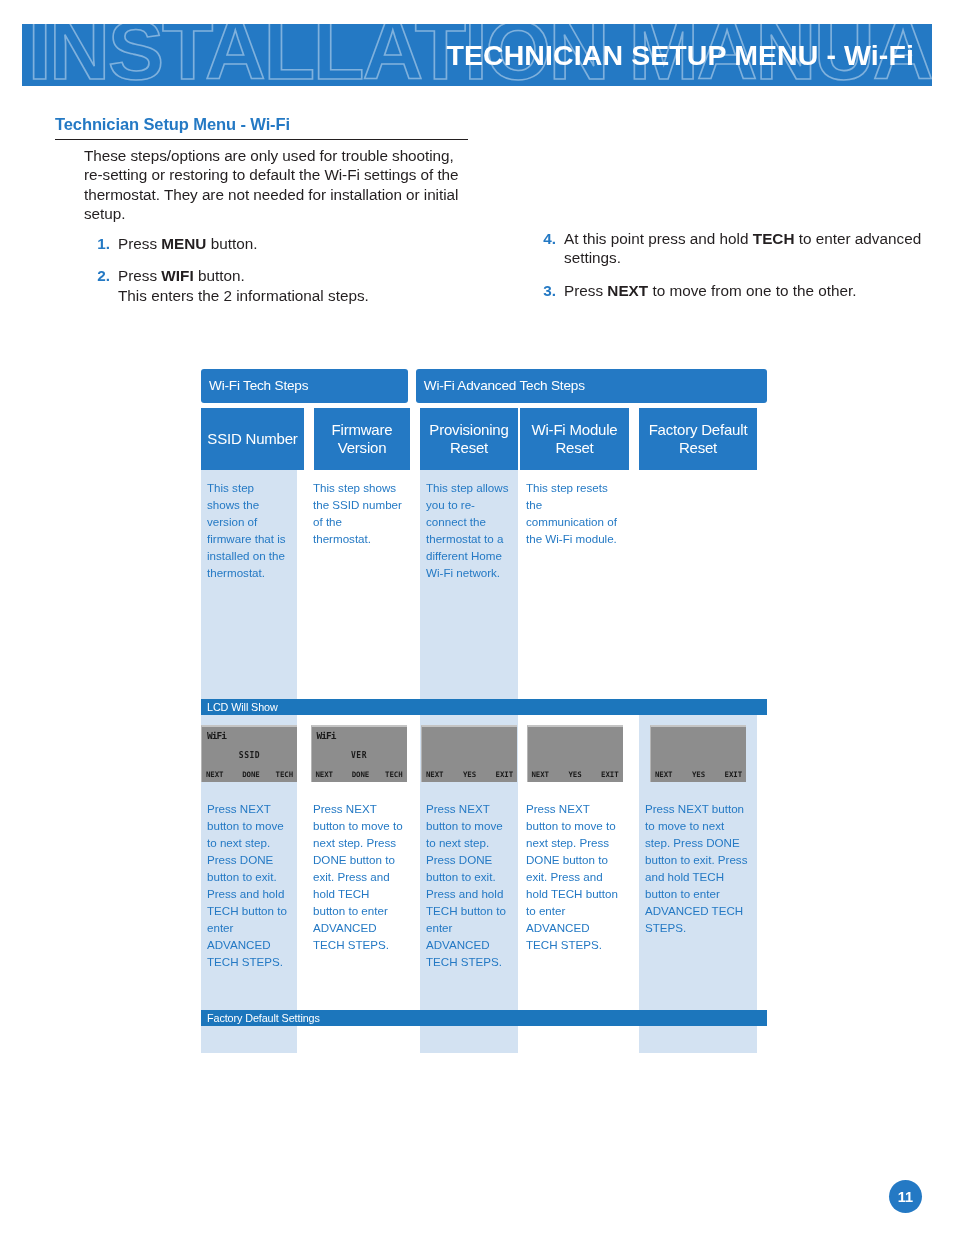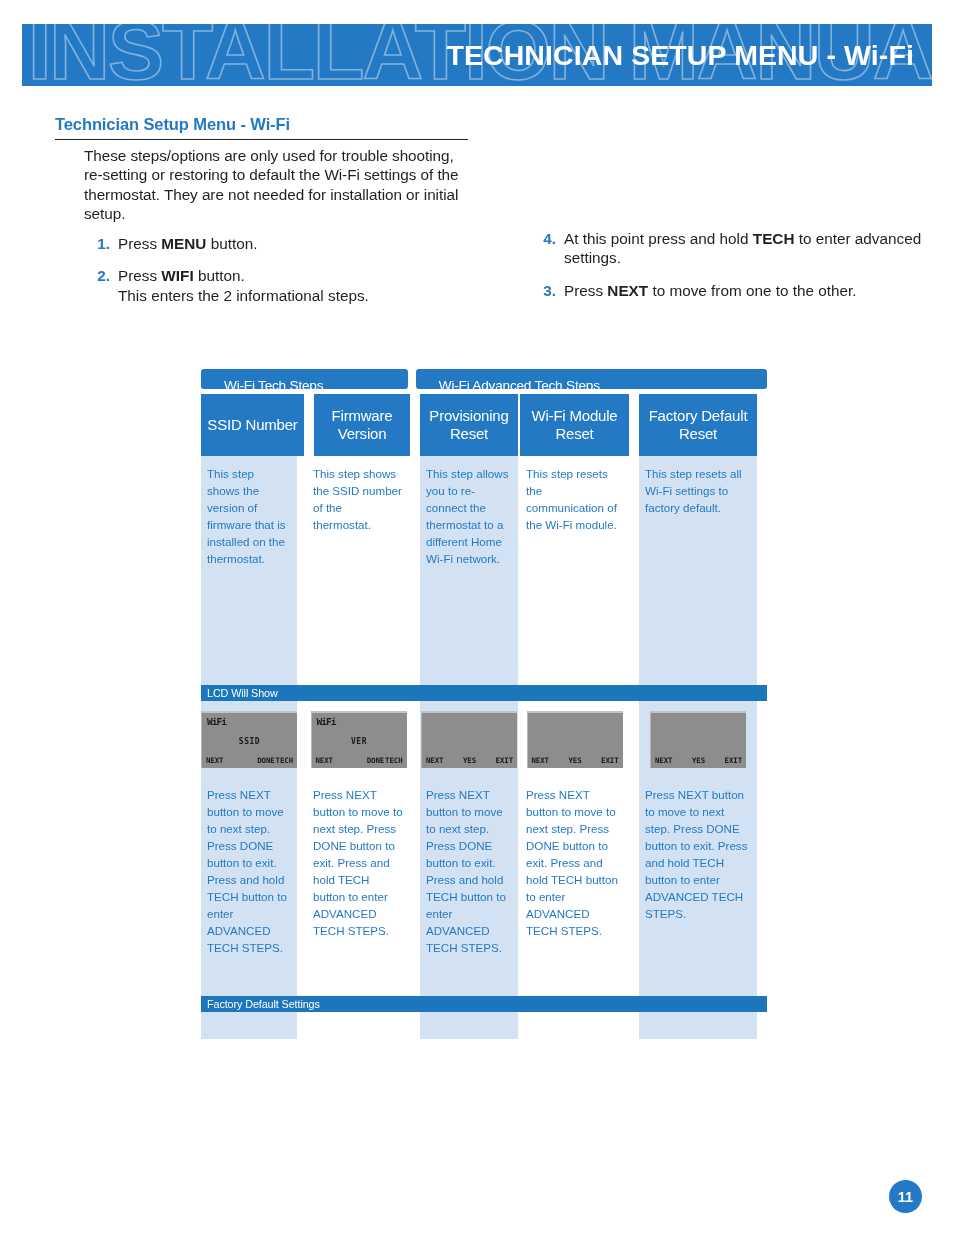--- a/index.html
+++ b/index.html
@@ -142,23 +142,23 @@
   .w5 { width: 120px; }
 
   .cellpad { padding-right: 10px; }
 
   
   .group-row { margin-bottom: 5px; }
   .group-bar {
     background: #2479c4;
     color: #fff;
     font-size: 13.6px;
-    height: 20px;
+    height: 34px;
     line-height: 34px;
-    padding-left: 23px;
+    padding-left: 8px;
     border-radius: 3px;
     box-sizing: border-box;
     white-space: nowrap;
     letter-spacing: -0.2px;
   }
   .group-1 { width: 209px; }
   .group-2 { width: 355px; margin-left: 8px; }
 
   
   .coltitle {
@@ -263,21 +263,21 @@
     left: 4px;
     right: 4px;
     bottom: 3px;
     display: flex;
     font-size: 7.4px;
     font-weight: bold;
     letter-spacing: -0.1px;
   }
   .lcd-bottom.two { justify-content: space-between; }
   .lcd-bottom.three { justify-content: space-between; }
-  .lcd-bottom .pair { display: flex; gap: 1px; text-align: center; }
+  .lcd-bottom .pair { display: flex; gap: 16px; text-align: center; }
 
   
   .pagenum {
     position: absolute;
     left: 889px;
     top: 1180px;
     width: 33px;
     height: 33px;
     border-radius: 50%;
     background: #2479c4;
@@ -361,23 +361,20 @@
       <div class="desc tint t1">This step shows the version of firmware that is installed on the thermostat.</div>
     </div>
     <div class="col w2 cellpad">
       <div class="desc plain t2">This step shows the SSID number of the thermostat.</div>
     </div>
     <div class="col w3 cellpad">
       <div class="desc tint t3">This step allows you to re-connect the thermostat to a different Home Wi-Fi network.</div>
     </div>
     <div class="col w4 cellpad">
       <div class="desc plain t4">This step resets the communication of the Wi-Fi module.</div>
-    </div>
-    <div class="col w5">
-      <div class="desc tint t5">This step resets all Wi-Fi settings to factory default.</div>
     </div>
   </div>
 
   <div class="band">LCD Will Show</div>
 
   <div class="grid-row">
 
     <div class="col w1 cellpad">
       <div class="lcdcell tint t1">
         <div class="lcd w-wide">

